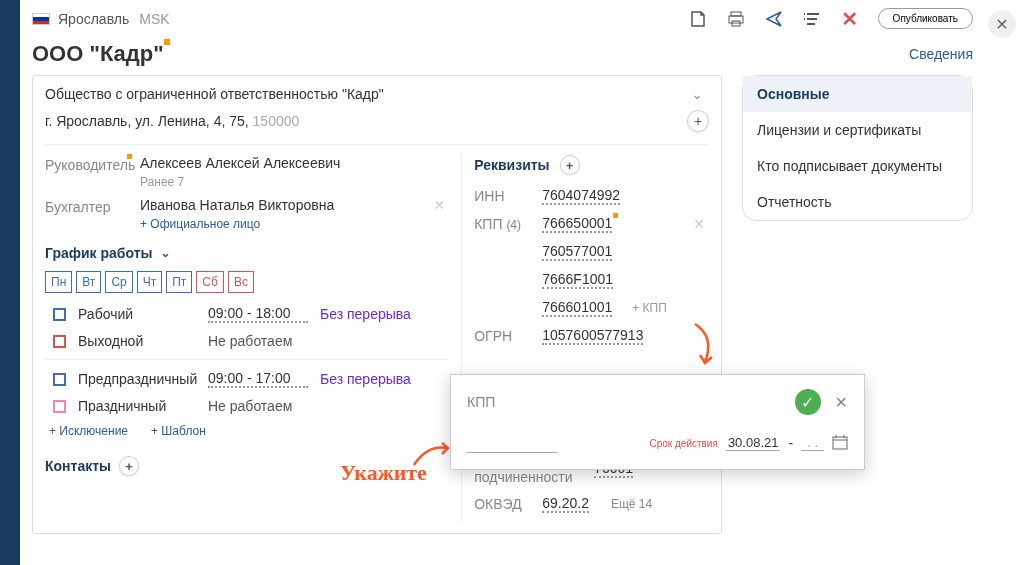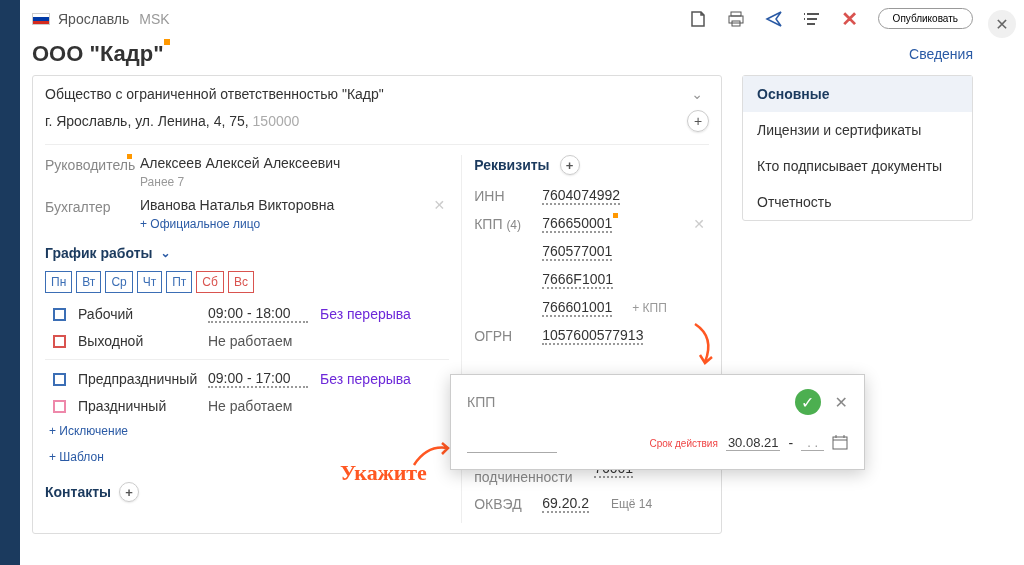--- a/index.html
+++ b/index.html
@@ -43,31 +43,31 @@
 .days { display: flex; gap: 4px; margin-bottom: 12px; }
 .day { border: 1px solid #3b6eb5; color: #3b6eb5; padding: 3px 5px; font-size: 12px; cursor: pointer; }
 .day.wk { border-color: #d9534f; color: #d9534f; }
 .sched-row { display: flex; align-items: center; margin-bottom: 10px; padding-left: 8px; }
 .chk { width: 13px; height: 13px; border: 2px solid #3b6eb5; margin-right: 12px; cursor: pointer; }
 .chk.red { border-color: #d9534f; }
 .chk.pink { border-color: #e8a; }
 .sched-name { width: 130px; }
 .sched-time { width: 100px; }
 .sched-break { color: #6d28d9; }
-.sched-links { display: flex; gap: 12px; margin-top: 6px; padding-left: 4px; flex-direction: column; }
+.sched-links { display: flex; gap: 23px; margin-top: 6px; padding-left: 4px; }
 .blue-link { color: #2a5aa5; font-size: 12px; cursor: pointer; }
 .hr { border: none; border-top: 1px solid #eee; margin: 10px 0; }
 .req-h { font-weight: bold; color: #1b3a5e; display: flex; align-items: center; gap: 10px; margin-bottom: 12px; }
 .req-row { display: flex; align-items: center; margin-bottom: 10px; font-size: 14px; }
 .req-label { width: 68px; color: #888; }
 .req-count { color: #888; font-size: 12px; margin-right: 4px; }
 .req-val { color: #333; position: relative; margin-right: 8px; }
 .dotted { border-bottom: 2px dotted #999; padding-bottom: 0px; }
 .kpp-add { color: #999; font-size: 12px; cursor: pointer; }
-.nav-list { border: 1px solid #ddd; border-radius: 3px; }
+.nav-list { border: 1px solid #ddd; border-radius: 14px; }
 .nav-item { padding: 10px 14px; cursor: pointer; color: #333; }
 .nav-item.active { background: #eef2f8; font-weight: bold; color: #1b3a5e; }
 .popup { position: absolute; left: 450px; top: 374px; width: 415px; background: #fff; border: 1px solid #ccc; box-shadow: 0 4px 16px rgba(0,0,0,0.2); padding: 14px 16px 16px; z-index: 10; }
 .popup-head { display: flex; align-items: center; margin-bottom: 18px; }
 .popup-title { color: #888; flex: 1; }
 .check-ok { width: 26px; height: 26px; border-radius: 50%; background: #4caf50; color: #fff; display: flex; align-items: center; justify-content: center; margin-right: 14px; font-size: 16px; }
 .popup-close { color: #888; cursor: pointer; font-size: 16px; }
 .popup-body { display: flex; align-items: center; gap: 8px; }
 .kpp-input { width: 90px; border: none; border-bottom: 1px solid #aaa; padding: 2px 0; }
 .date-lbl { color: #ef4444; margin-left: auto; font-size: 10px; }

